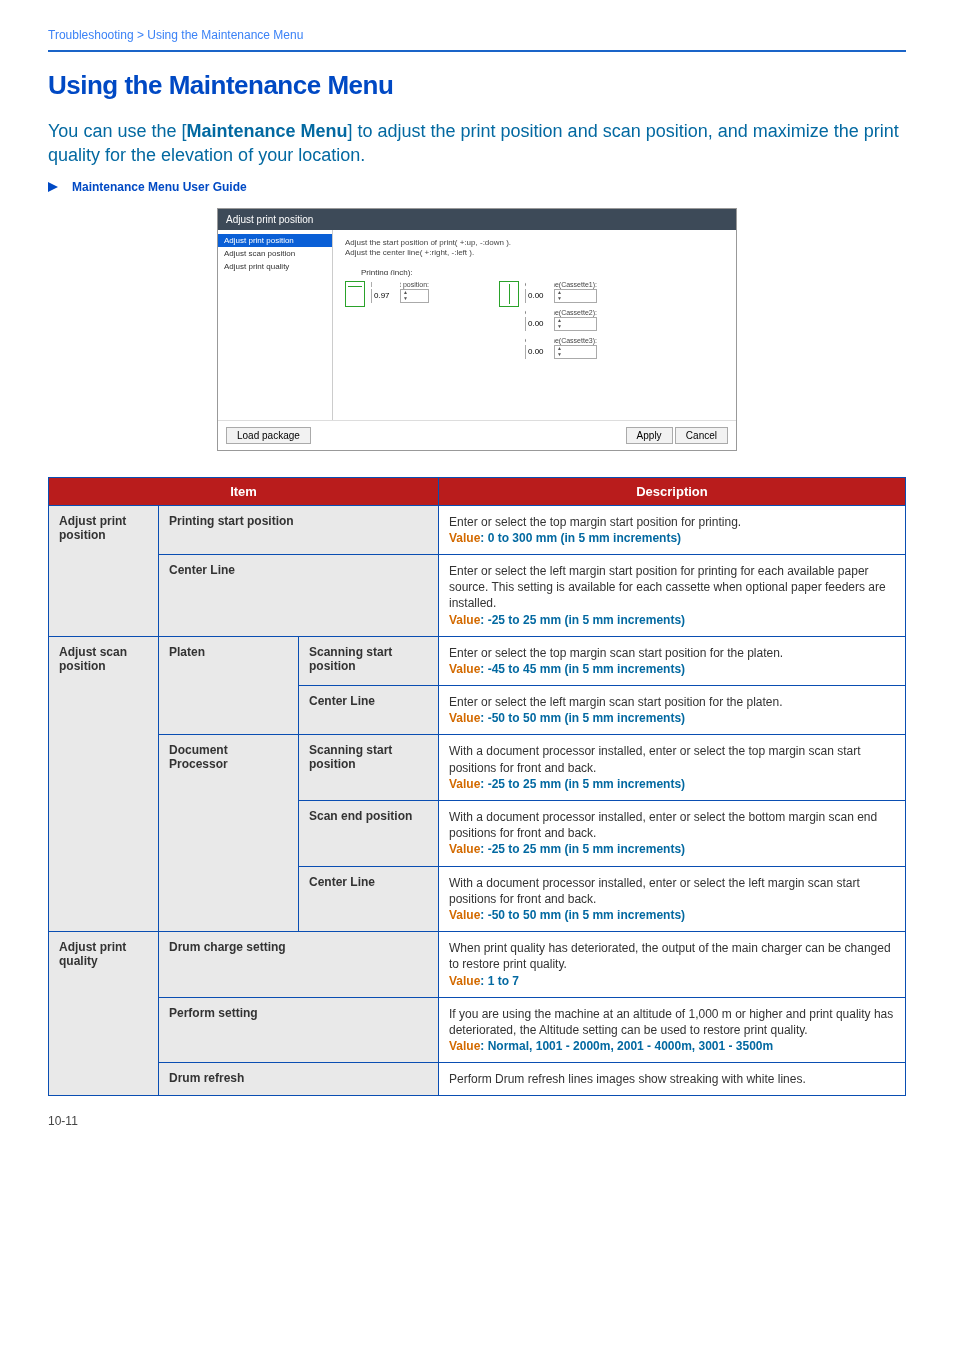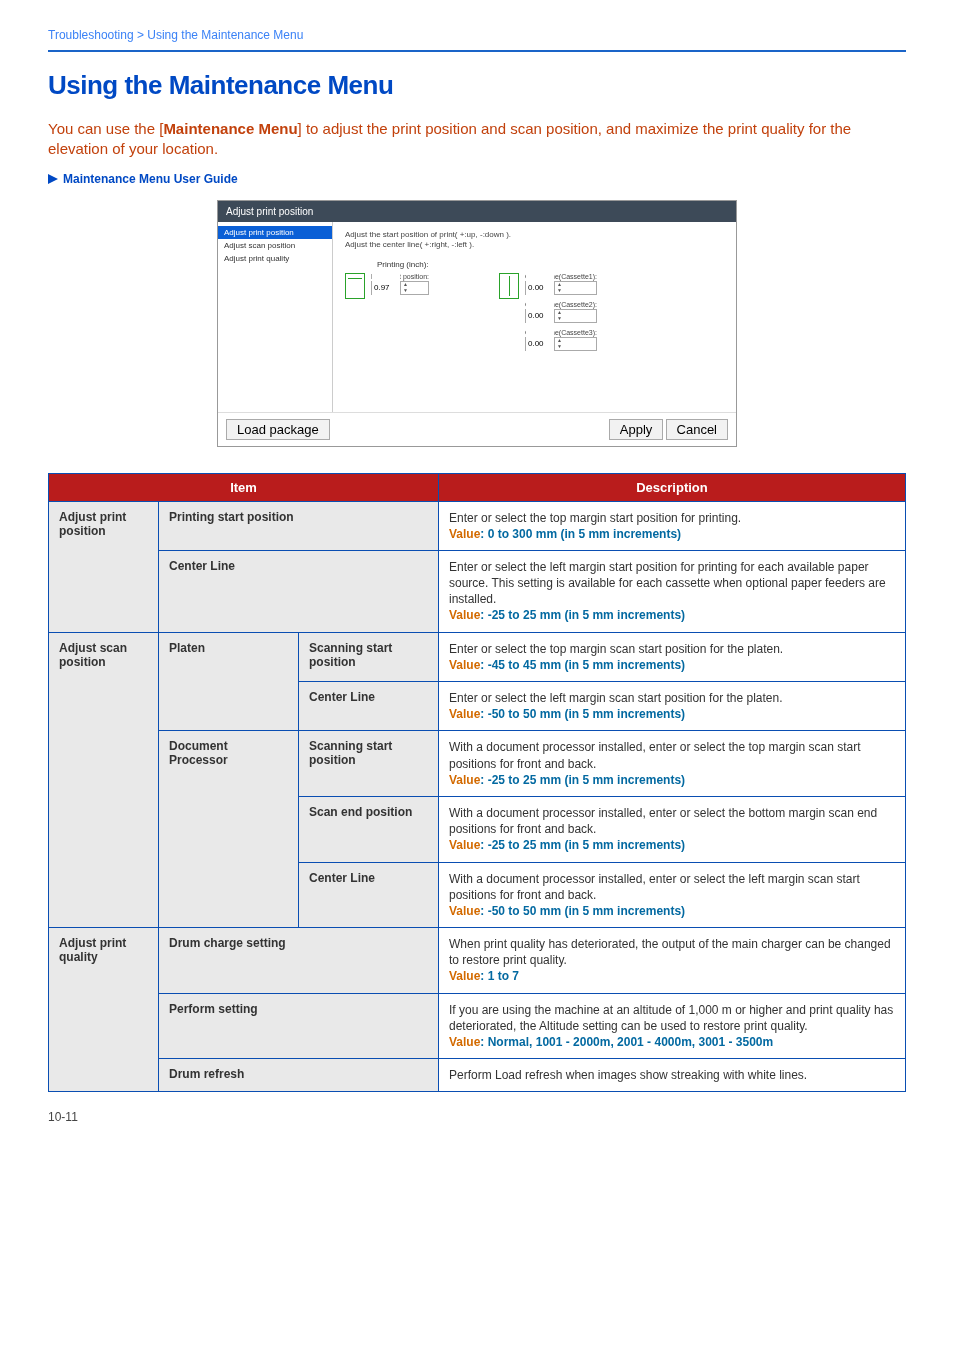--- a/index.html
+++ b/index.html
@@ -16,55 +16,55 @@
   .breadcrumb { font-size: 12px; color: #3b82f6; margin-bottom: 8px; }
   .hr-thick { height: 2px; background: #1a64c8; margin-bottom: 18px; }
   h1.title {
     font-size: 26px;
     font-weight: 800;
     color: #0049c4;
     margin: 10px 0 18px 0;
     letter-spacing: -0.5px;
     font-family: Arial Black, Arial, sans-serif;
   }
-  .intro { font-size: 15px; color: #c2410c; margin-bottom: 12px; line-height: 1.35; }
+  .intro { font-size: 18px; color: #0369a1; margin-bottom: 12px; line-height: 1.35; }
   .intro b { font-weight: bold; }
-  .guide-link { font-size: 12px; font-weight: bold; color: #0049c4; display: flex; align-items: center; gap: 5px; margin-bottom: 14px; }
+  .guide-link { font-size: 12px; font-weight: bold; color: #0049c4; display: flex; align-items: center; gap: 14px; margin-bottom: 14px; }
   .arrow-icon { width: 10px; height: 10px; }
 
   
   .shot {
     width: 520px;
     margin: 0 auto 26px auto;
     border: 1px solid #999;
     background: #fff;
     font-size: 8px;
     color: #333;
   }
   .shot-title { background: #3d4a58; color: #fff; padding: 5px 8px; font-size: 10px; }
   .shot-body { display: flex; min-height: 190px; }
   .shot-side { width: 115px; border-right: 1px solid #ccc; padding: 4px 0; }
   .shot-side-item { padding: 2px 6px; font-size: 8px; color: #333; }
   .shot-side-item.sel { background: #0a5fd6; color: #fff; }
   .shot-main { flex: 1; padding: 8px 12px; }
   .shot-hint { font-size: 8px; color: #444; line-height: 1.25; }
-  .shot-sub { font-size: 8px; margin: 10px 0 4px 18px; padding-left: 14px; }
+  .shot-sub { font-size: 8px; margin: 10px 0 4px 2px; padding-left: 14px; }
   .shot-fields { display: flex; gap: 70px; margin-top: 4px; }
   .shot-col { display: flex; flex-direction: column; gap: 6px; }
   .shot-field-label { font-size: 7px; color: #444; margin-bottom: 1px; }
   .shot-row { display: flex; align-items: flex-start; gap: 6px; }
   .paper-ic { width: 20px; height: 26px; border: 1px solid #2aa22a; position: relative; }
   .paper-ic.h::before { content:""; position:absolute; left:2px; right:2px; top:4px; height:1px; background:#2aa22a; }
   .paper-ic.v::before { content:""; position:absolute; top:2px; bottom:2px; left:9px; width:1px; background:#2aa22a; }
   .spin { display:flex; align-items:center; border:1px solid #aaa; background:#fff; height:14px; }
   .spin input { border:0; width:28px; font-size:8px; padding:16px 2px; outline:none; }
   .spin .ud { width:10px; height:100%; border-left:1px solid #aaa; display:flex; flex-direction:column; }
   .spin .ud span { flex:1; font-size:5px; line-height:5px; text-align:center; color:#555; }
   .shot-bottom { display:flex; justify-content:space-between; align-items:center; padding:6px 8px; border-top:1px solid #ddd; }
-  .shot-btn { border:1px solid #aaa; background:#f2f2f2; font-size:13px; padding:2px 10px; }
+  .shot-btn { border:1px solid #aaa; background:#f2f2f2; font-size:10px; padding:2px 10px; }
 
   
   table.main { width: 100%; border-collapse: collapse; font-size: 12px; }
   table.main th, table.main td { border: 1px solid #0a4eb2; padding: 8px 10px; vertical-align: top; text-align: left; }
   table.main thead th { background: #b91c1c; color: #fff; font-weight: bold; text-align: center; font-size: 13px; padding: 6px 10px; }
   table.main tbody th { background: #e9e9e9; font-weight: bold; font-size: 12px; }
   .desc { color: #333; line-height: 1.35; }
   .val { color: #d36a00; font-weight: bold; font-size: 12px; }
   .val b { color: #0369a1; }
   .pagenum { text-align:left; font-size:12px; color:#444; margin-top:18px; }
@@ -242,20 +242,20 @@
       <tr>
         <th colspan="2">Perform setting</th>
         <td class="desc">
           <span>If you are using the machine at an altitude of 1,000 m or higher and print quality has deteriorated, the Altitude setting can be used to restore print quality.</span><br>
           <span class="val"><span>Value</span><b>: Normal, 1001 - 2000m, 2001 - 4000m, 3001 - 3500m</b></span>
         </td>
       </tr>
       <tr>
         <th colspan="2">Drum refresh</th>
         <td class="desc">
-          <span>Perform Load refresh when images show streaking with white lines.</span>
+          <span>Perform Drum refresh lines images show streaking with white lines.</span>
         </td>
       </tr>
     </tbody>
   </table>
 
   <div class="pagenum">10-11</div>
 </div>
 
 </body></html>

